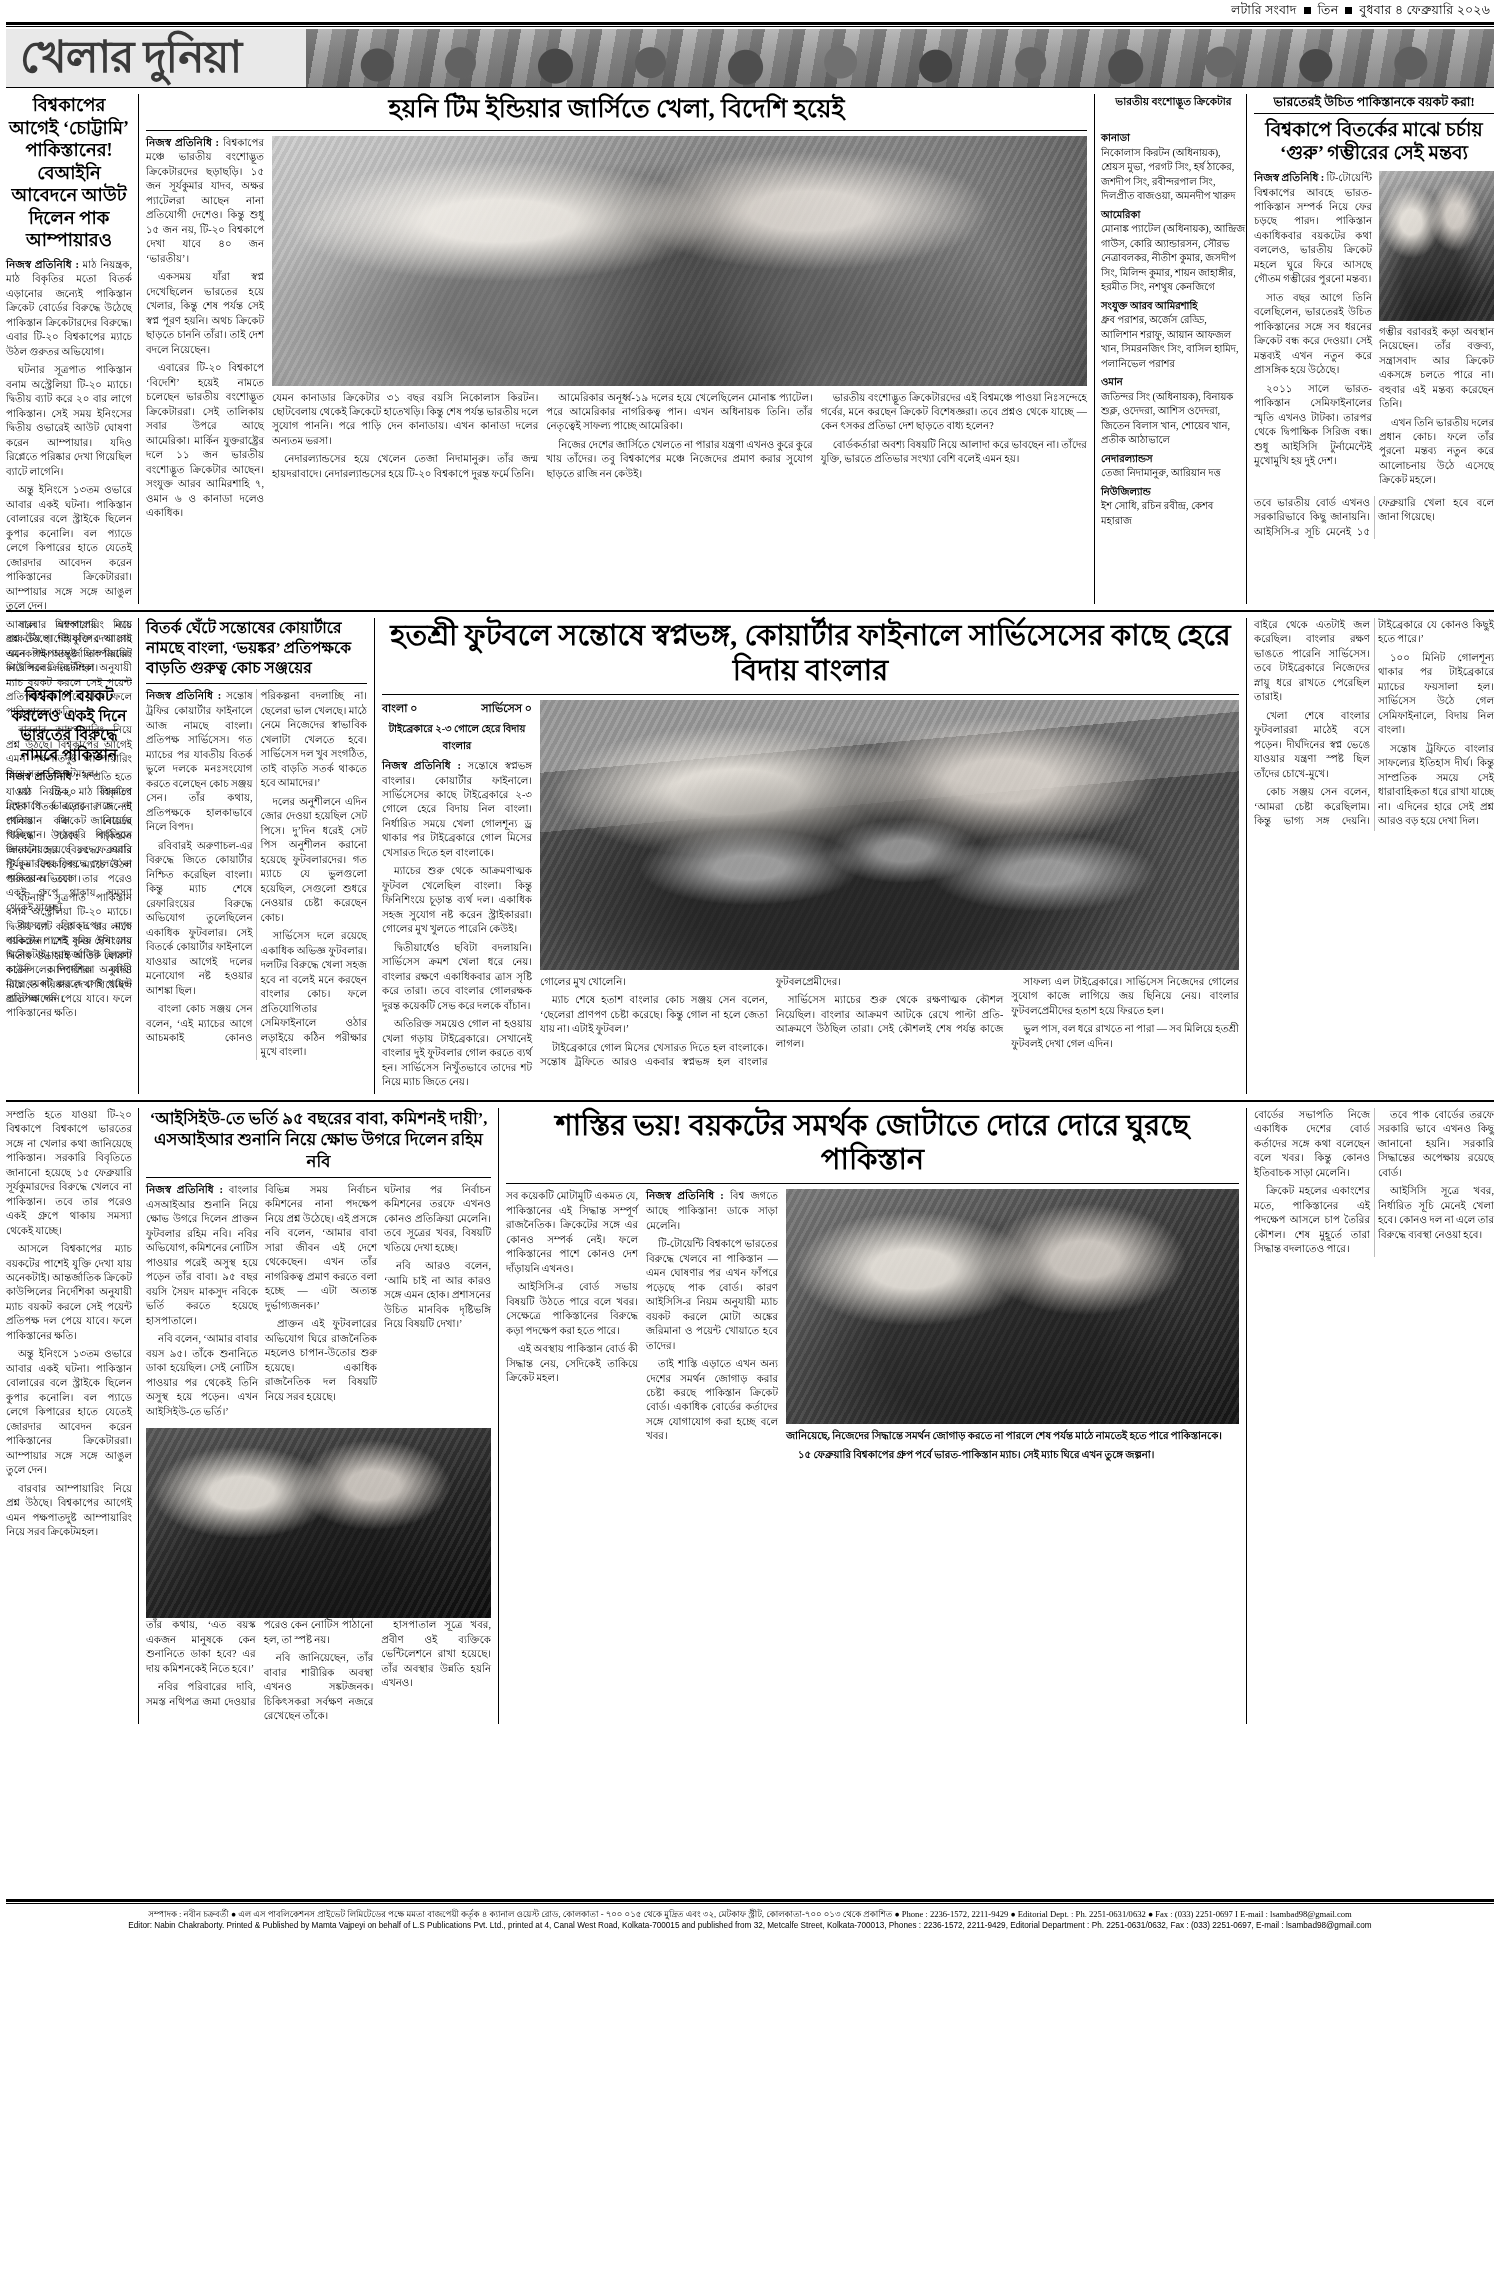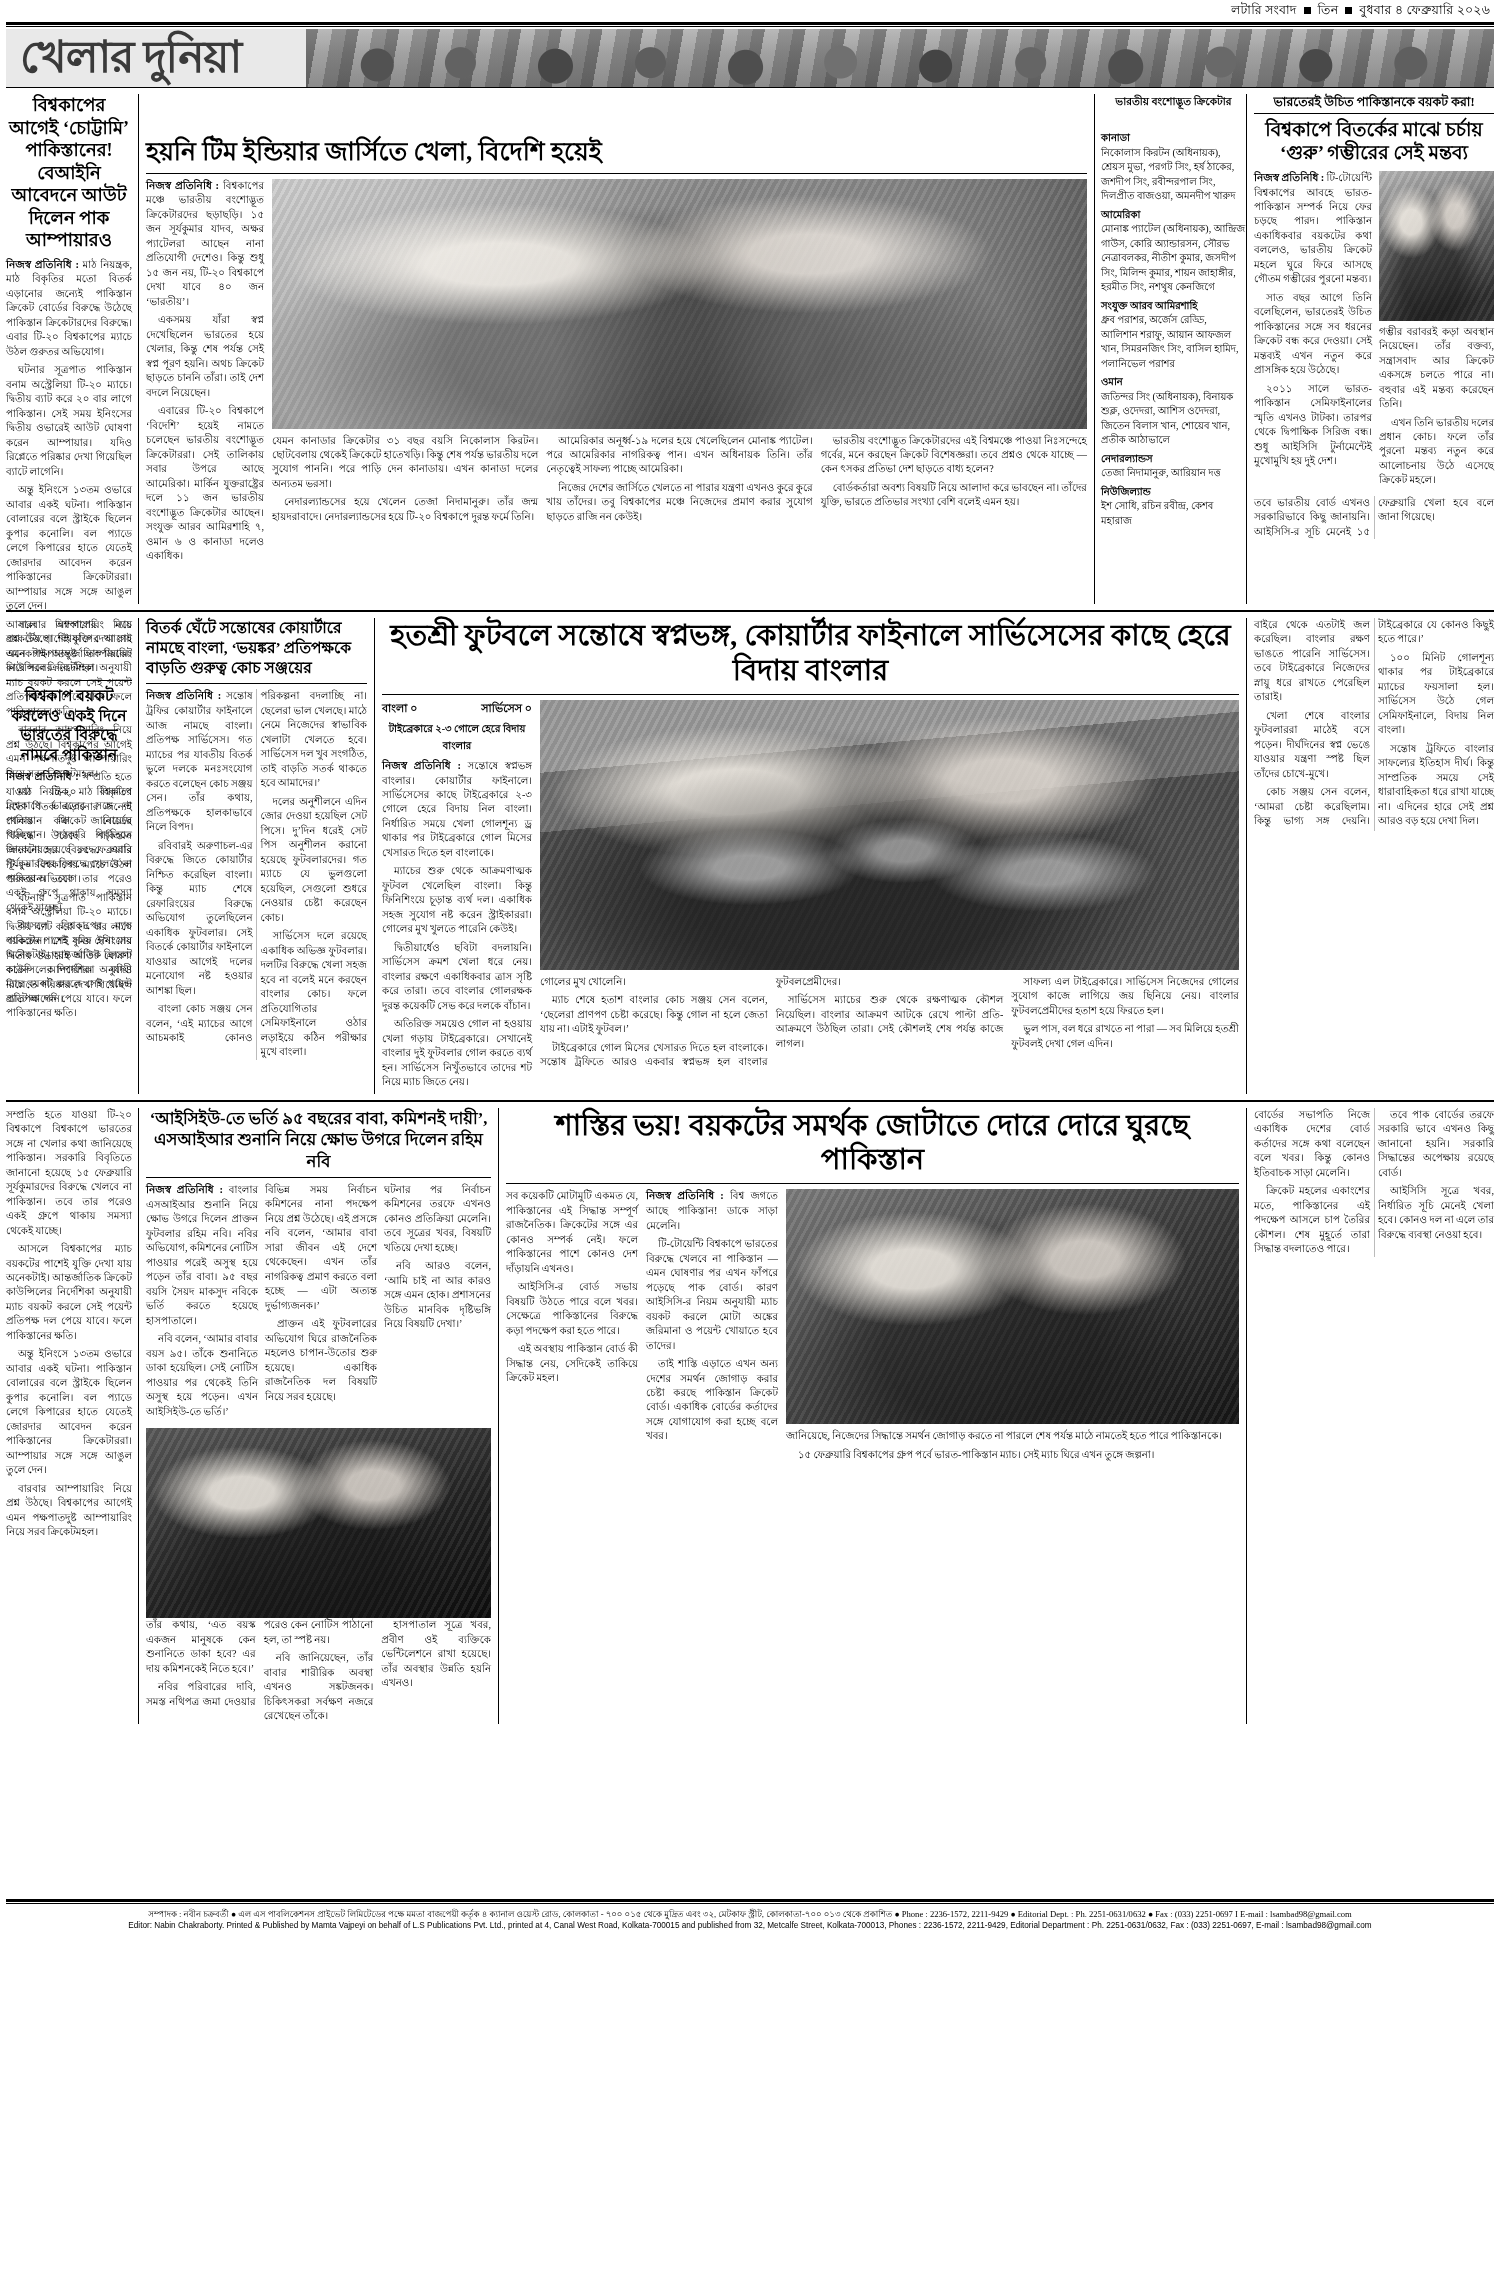--- a/index.html
+++ b/index.html
@@ -74,21 +74,21 @@
 
   
   .sec1 { display: flex; height: 510px; }
   .col-left1 { width: 132px; padding-right: 6px; }
   .h-left1 {
     font-size: 18px; font-weight: 700; text-align: center; line-height: 1.25;
     margin-bottom: 6px;
   }
   .center1 { flex: 1; padding: 0 7px; }
   .h-main1 {
-    text-align: left; font-weight: 700; line-height: 1.18; margin-top: 43px;
+    text-align: center; font-weight: 700; line-height: 1.18;
   }
   .h-main1 .l1 { font-size: 25px; }
   .h-main1 .l2 { font-size: 31px; margin-top: 2px; }
   .col-right1 { width: 152px; padding-left: 6px; }
   .col-far1 { width: 248px; padding-left: 7px; }
   .h-right1 {
     font-size: 12.5px; font-weight: 700; text-align: center; line-height: 1.3;
     border-bottom: 1px solid #000; padding-bottom: 3px; margin-bottom: 4px;
   }
   .h-right1b {
@@ -402,21 +402,21 @@
           <p class="first">সব কয়েকটি মোটামুটি একমত যে, পাকিস্তানের এই সিদ্ধান্ত সম্পূর্ণ রাজনৈতিক। ক্রিকেটের সঙ্গে এর কোনও সম্পর্ক নেই। ফলে পাকিস্তানের পাশে কোনও দেশ দাঁড়ায়নি এখনও।</p>
           <p>আইসিসি-র বোর্ড সভায় বিষয়টি উঠতে পারে বলে খবর। সেক্ষেত্রে পাকিস্তানের বিরুদ্ধে কড়া পদক্ষেপ করা হতে পারে।</p>
           <p>এই অবস্থায় পাকিস্তান বোর্ড কী সিদ্ধান্ত নেয়, সেদিকেই তাকিয়ে ক্রিকেট মহল।</p>
         </div>
         <div class="body-txt" style="width:132px;">
           <p class="first"><b class="byline">নিজস্ব প্রতিনিধি :</b>
             <span>বিশ্ব জগতে আছে পাকিস্তান! ডাকে সাড়া মেলেনি।</span></p>
           <p>টি-টোয়েন্টি বিশ্বকাপে ভারতের বিরুদ্ধে খেলবে না পাকিস্তান — এমন ঘোষণার পর এখন ফাঁপরে পড়েছে পাক বোর্ড। কারণ আইসিসি-র নিয়ম অনুযায়ী ম্যাচ বয়কট করলে মোটা অঙ্কের জরিমানা ও পয়েন্ট খোয়াতে হবে তাদের।</p>
           <p>তাই শাস্তি এড়াতে এখন অন্য দেশের সমর্থন জোগাড় করার চেষ্টা করছে পাকিস্তান ক্রিকেট বোর্ড। একাধিক বোর্ডের কর্তাদের সঙ্গে যোগাযোগ করা হচ্ছে বলে খবর।</p>
         </div>
-        <div style="flex:1;">
+        <div style="flex:1;font-weight:bold;">
           <div class="photo p-presser" style="height:235px;"></div>
           <div class="body-txt" style="margin-top:5px;">
             <p class="first">জানিয়েছে, নিজেদের সিদ্ধান্তে সমর্থন জোগাড় করতে না পারলে শেষ পর্যন্ত মাঠে নামতেই হতে পারে পাকিস্তানকে।</p>
             <p>১৫ ফেব্রুয়ারি বিশ্বকাপের গ্রুপ পর্বে ভারত-পাকিস্তান ম্যাচ। সেই ম্যাচ ঘিরে এখন তুঙ্গে জল্পনা।</p>
           </div>
         </div>
       </div>
     </div>
 
     <div class="c3-d vline">

